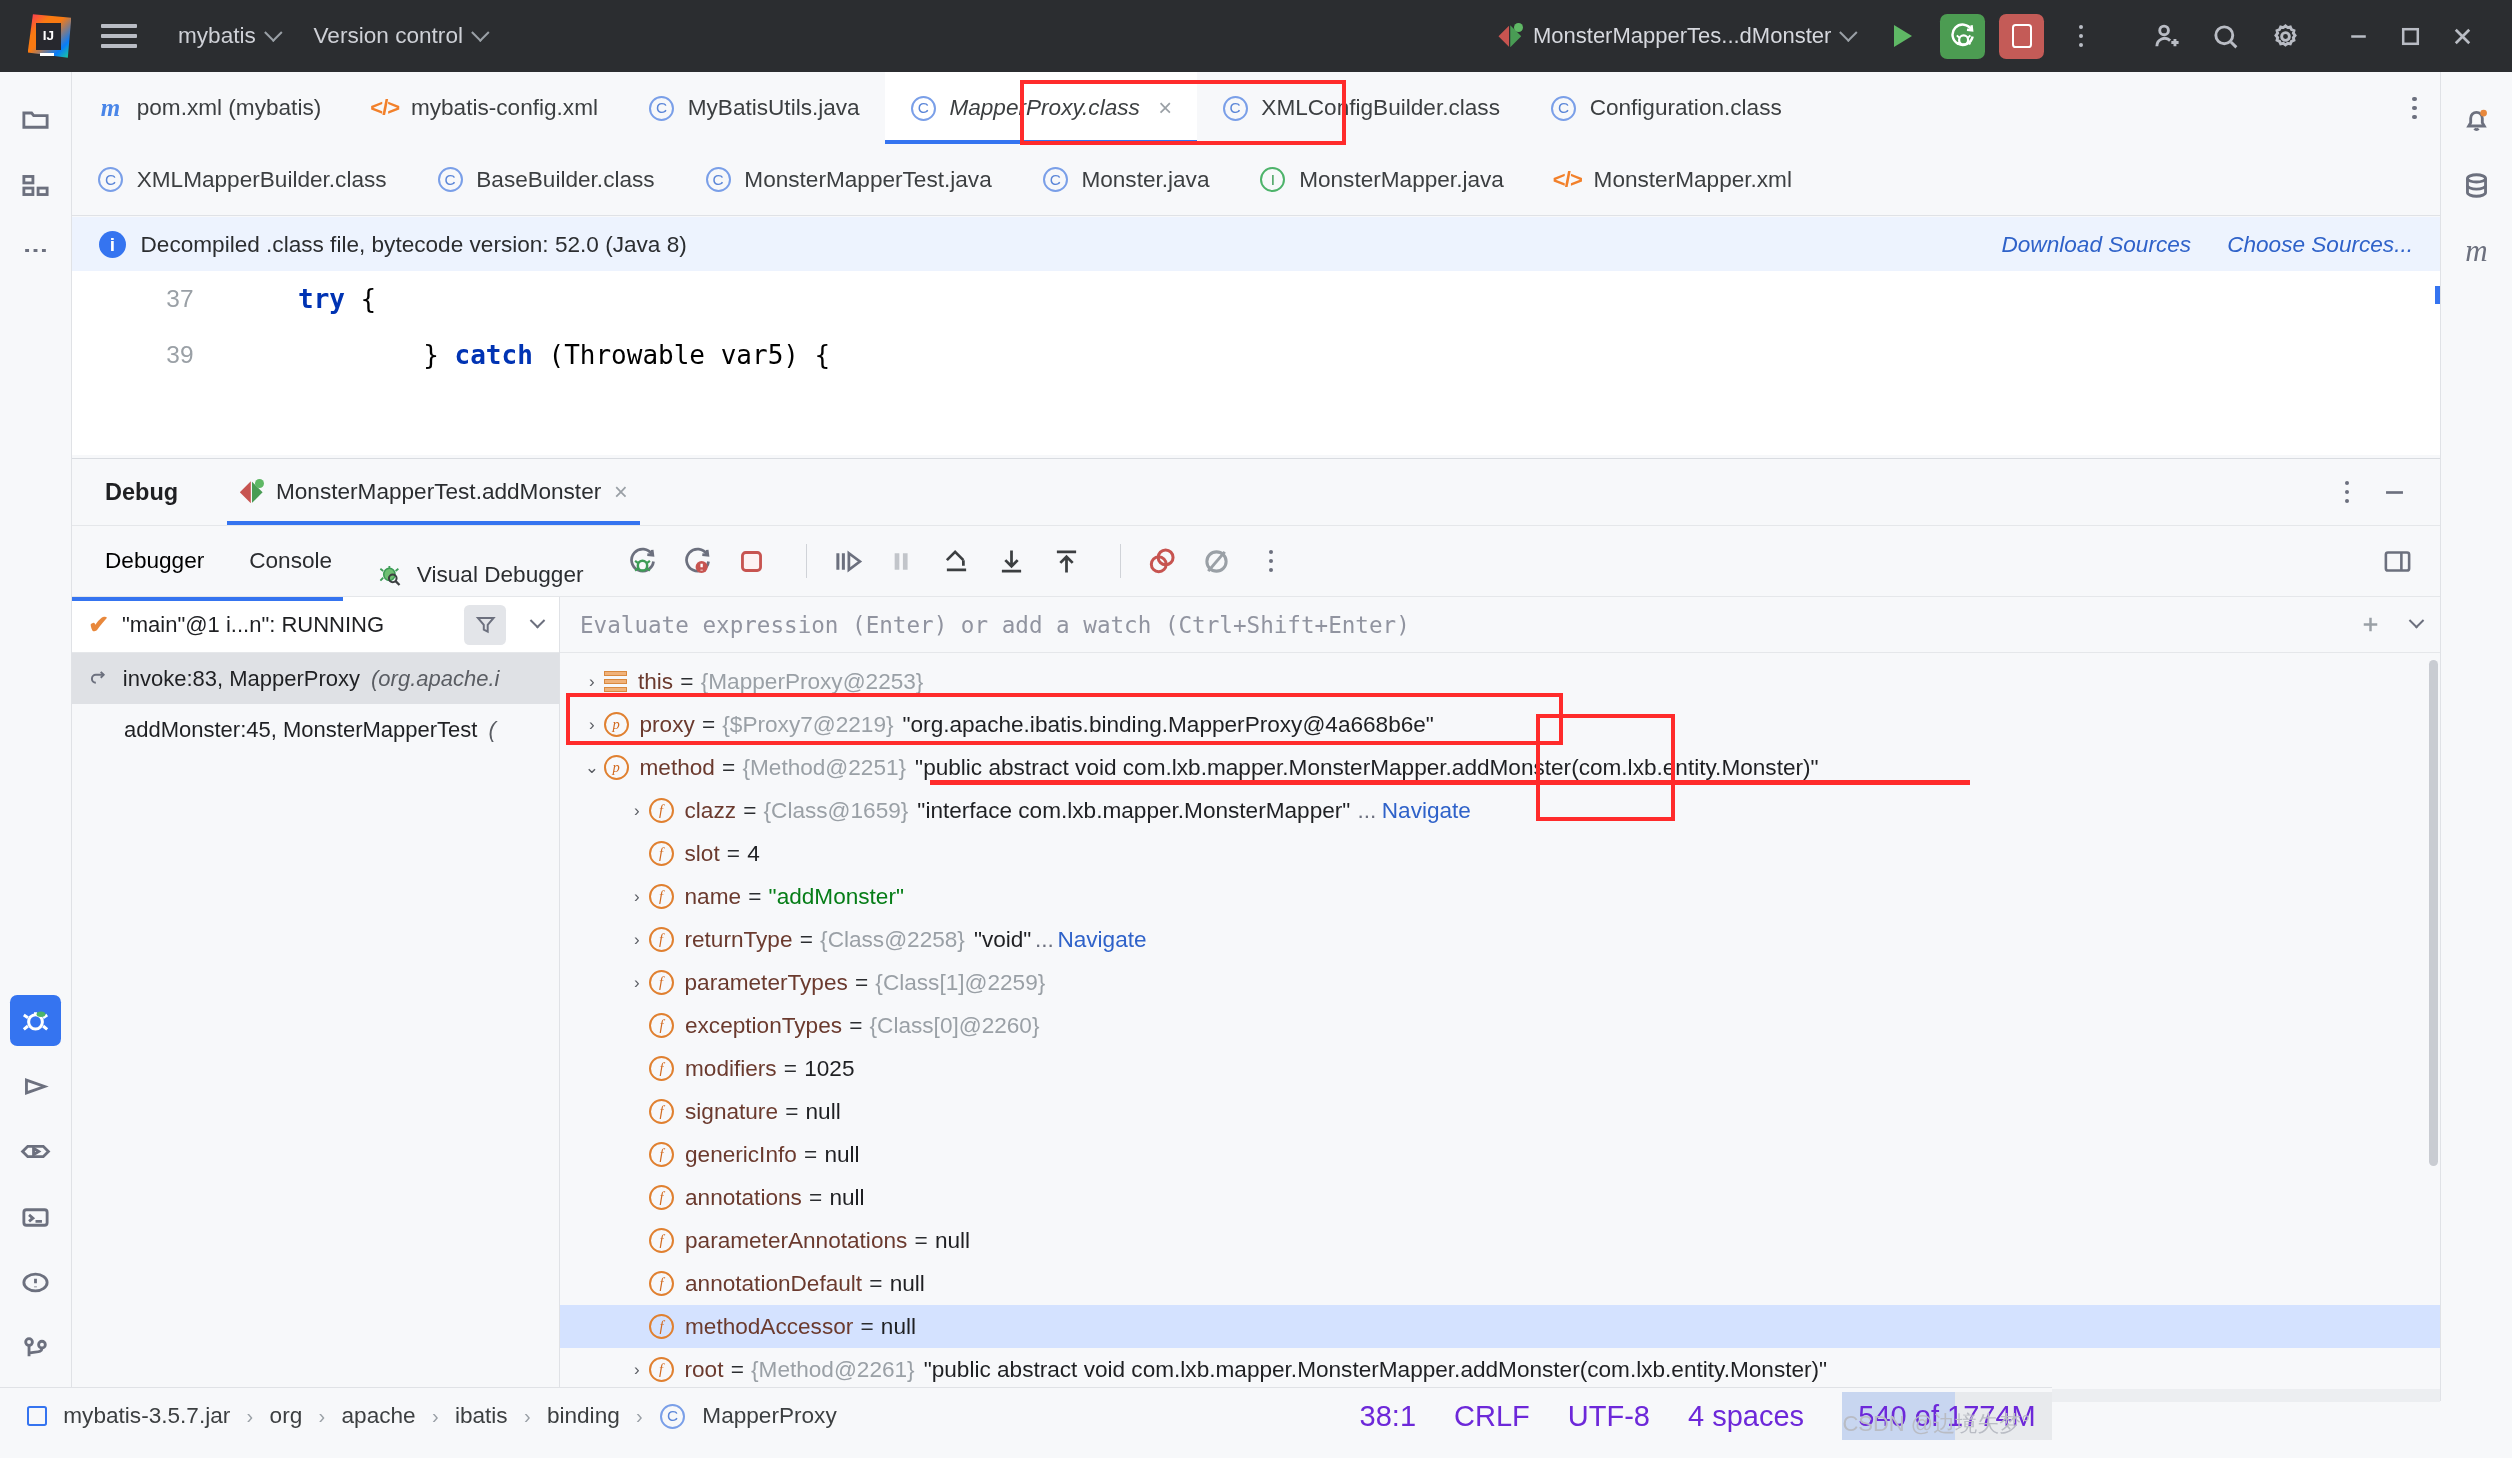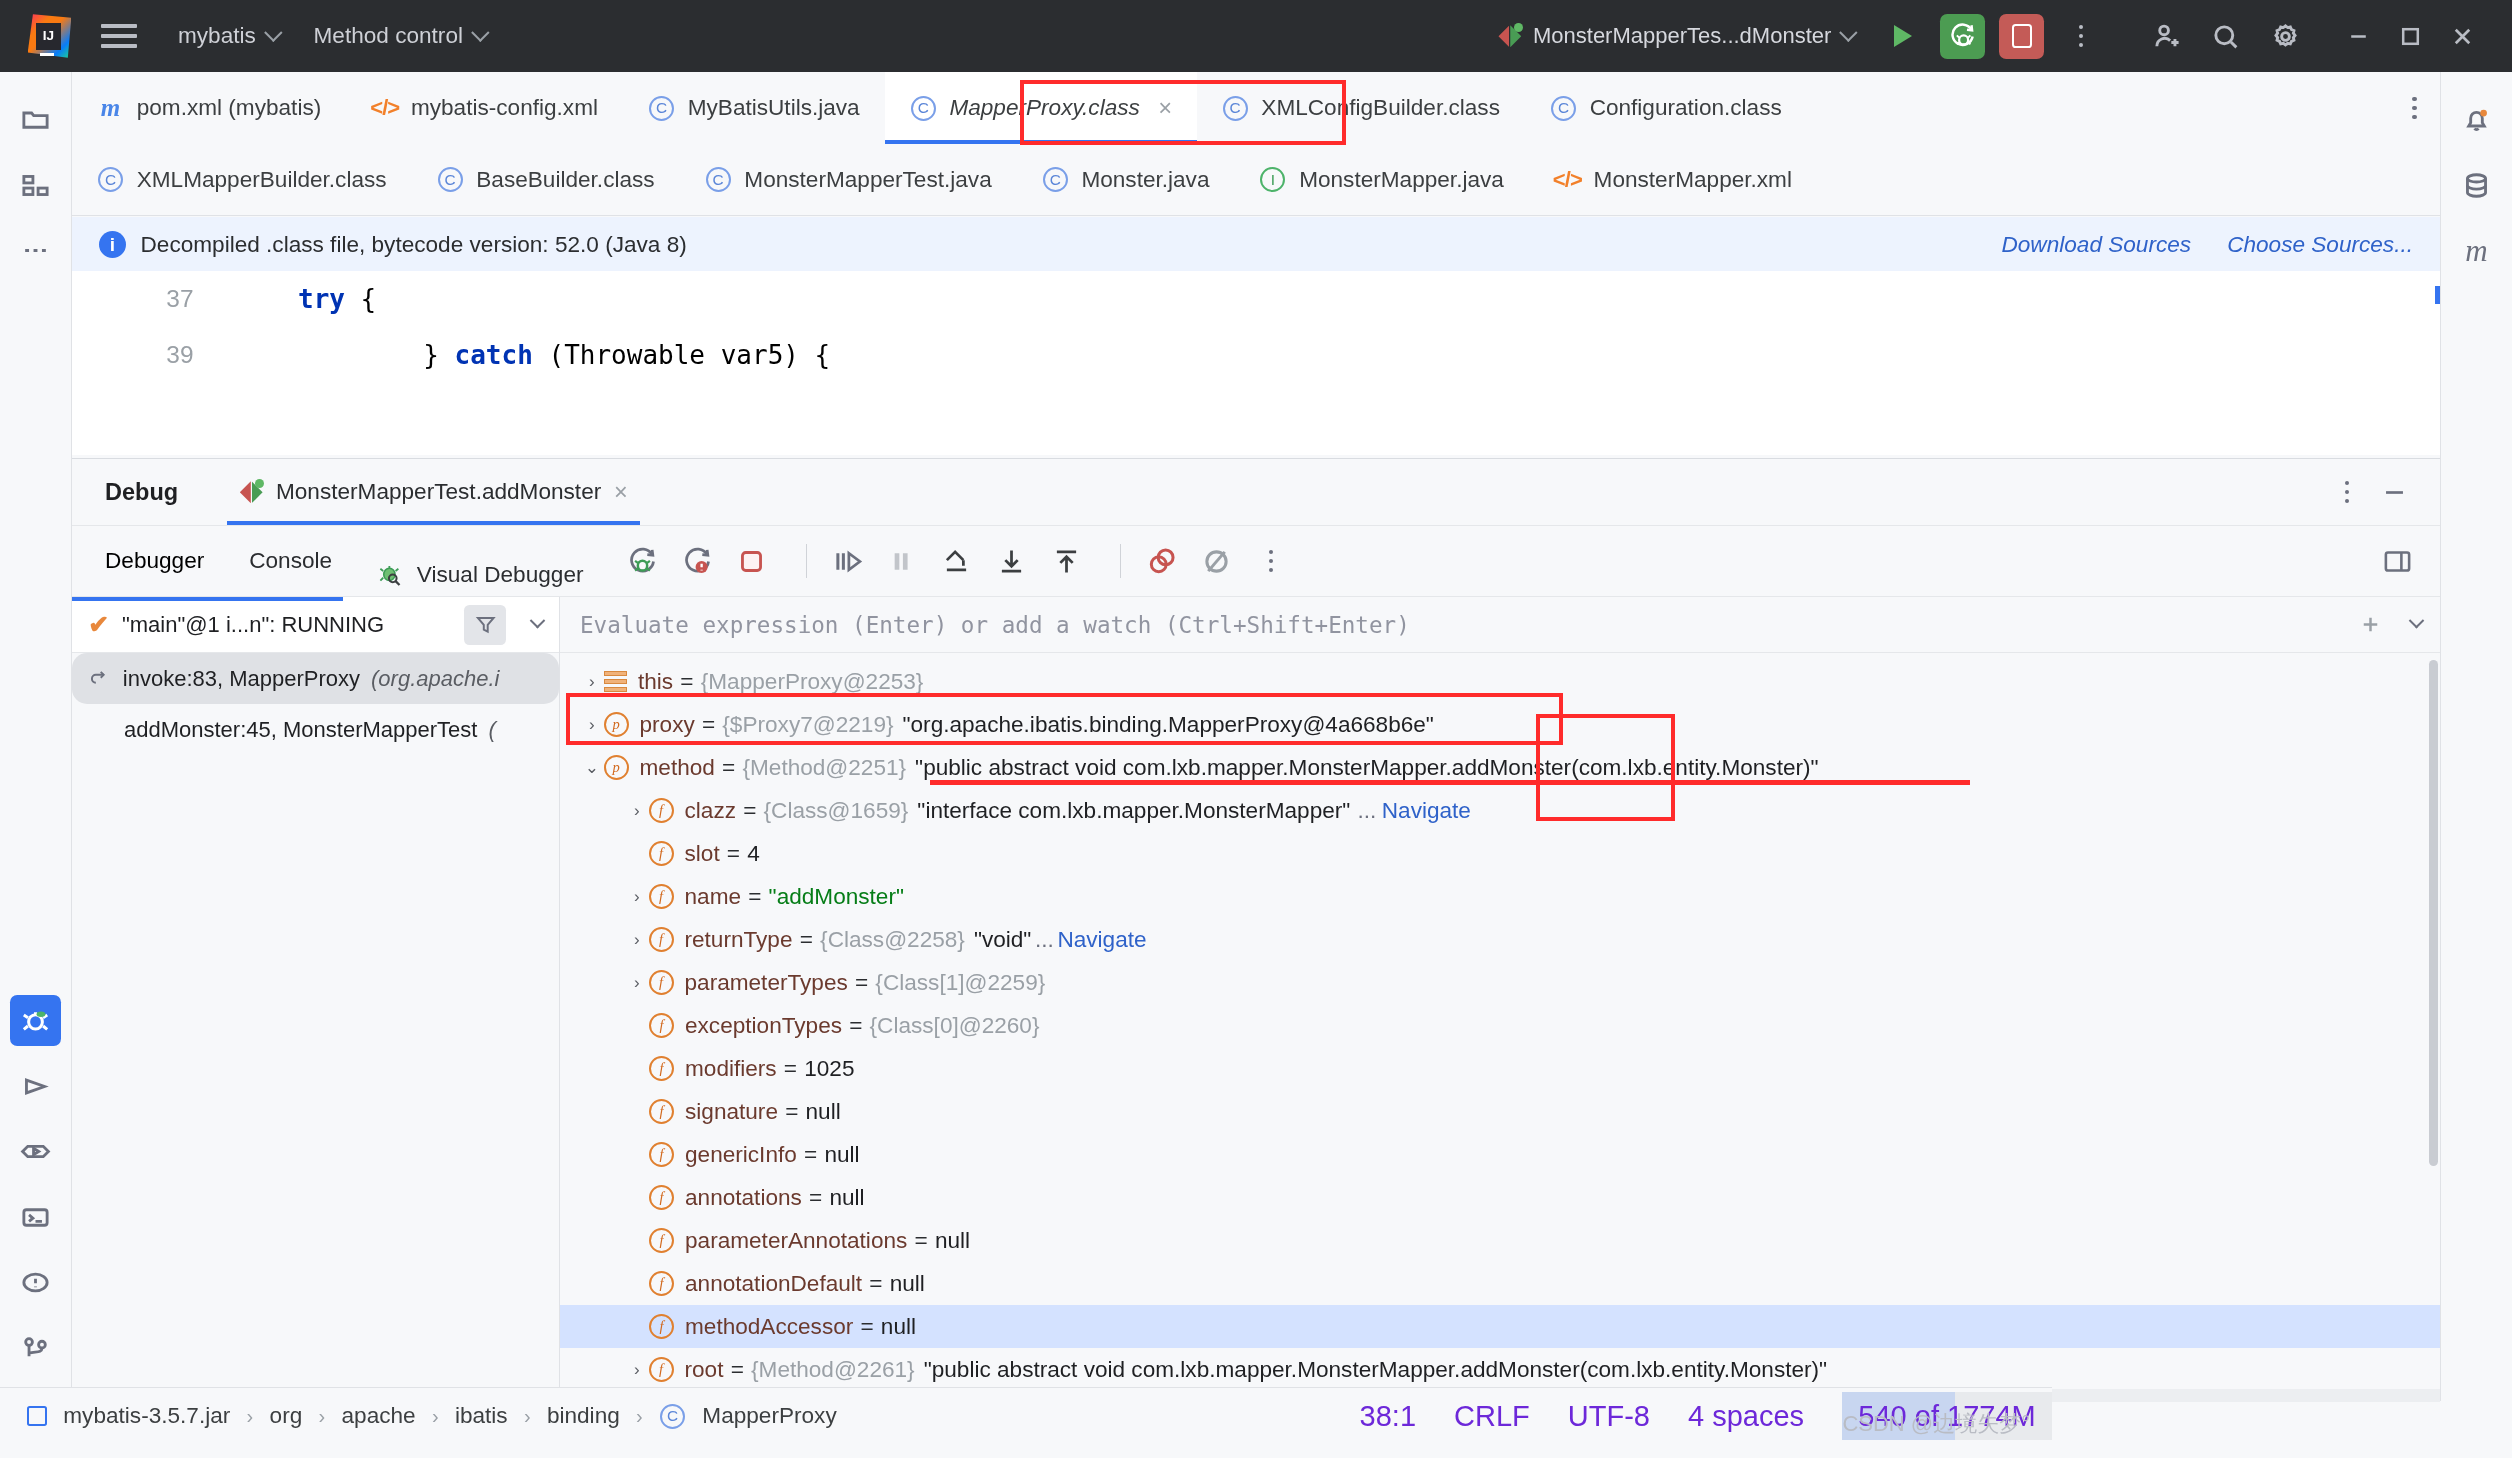--- a/index.html
+++ b/index.html
@@ -149,21 +149,21 @@
   .frames-col { width:488px; border-right:0.9px solid #e0e2e6; display:flex; flex-direction:column; background:#f7f8fa;}
   .frames-head { height:56px; background:#ffffff; display:flex; align-items:center; gap:12.7px;
                  padding:0 16.3px; border-bottom:0.9px solid #e5e7ea; position:relative;}
   .frames-head::before{content:""; position:absolute; left:0; top:0; width:271px; height:3.6px; background:#3574f0;}
   .thread-txt { font-size:22px; color:#1f2023; white-space:nowrap; }
   .check { color:#e8883c; font-size:25px; font-weight:bold; }
   .filter-btn { margin-left:auto; width:42px;height:40px;border-radius:5.4px;background:#e3e5e9;
                 display:flex;align-items:center;justify-content:center;cursor:pointer;}
   .frame-item { height:51px; display:flex; align-items:center; gap:11px; padding-left:16.3px;
                 font-size:22px; color:#1f2023; white-space:nowrap; overflow:hidden; cursor:pointer;}
-  .frame-item.sel { background:#dfe1e5;border-radius:15px; }
+  .frame-item.sel { background:#dfe1e5; }
   .frame-item .pkg { color:#5a5d63; font-style:italic; }
   .frames-scroll { margin-top:auto; height:12.7px; background:#eceef1; position:relative;}
   .frames-scroll i { position:absolute; left:33px; top:2.7px; width:298px; height:8.1px; background:#c3c6cc; border-radius:4.5px;}
 
   .vars-col { flex:1; display:flex; flex-direction:column; min-width:0; background:#f7f8fa;}
   .eval-bar { height:56px; display:flex; align-items:center; padding:0 18px 0 20px;
               border-bottom:0.9px solid #e5e7ea; background:#f7f8fa;}
   .eval-ph { font-family:"DejaVu Sans Mono", monospace; font-size:22.6px; color:#9194a0; }
   .eval-right { margin-left:auto; display:flex; align-items:center; gap:27px; }
 
@@ -225,21 +225,21 @@
     <div class="hamburger">
       <span></span>
         <span></span>
         <span></span>
     </div>
     <div class="tb-item">
       <span>mybatis</span>
       <span class="chev"></span>
     </div>
     <div class="tb-item">
-      <span>Method control</span>
+      <span>Version control</span>
       <span class="chev"></span>
     </div>
 
     <div class="tb-spacer"></div>
 
     <div class="runconfig">
       <span class="rc-icon">
         <span class="lhalf"></span>
           <span class="rhalf"></span>
           <span class="dot"></span>

